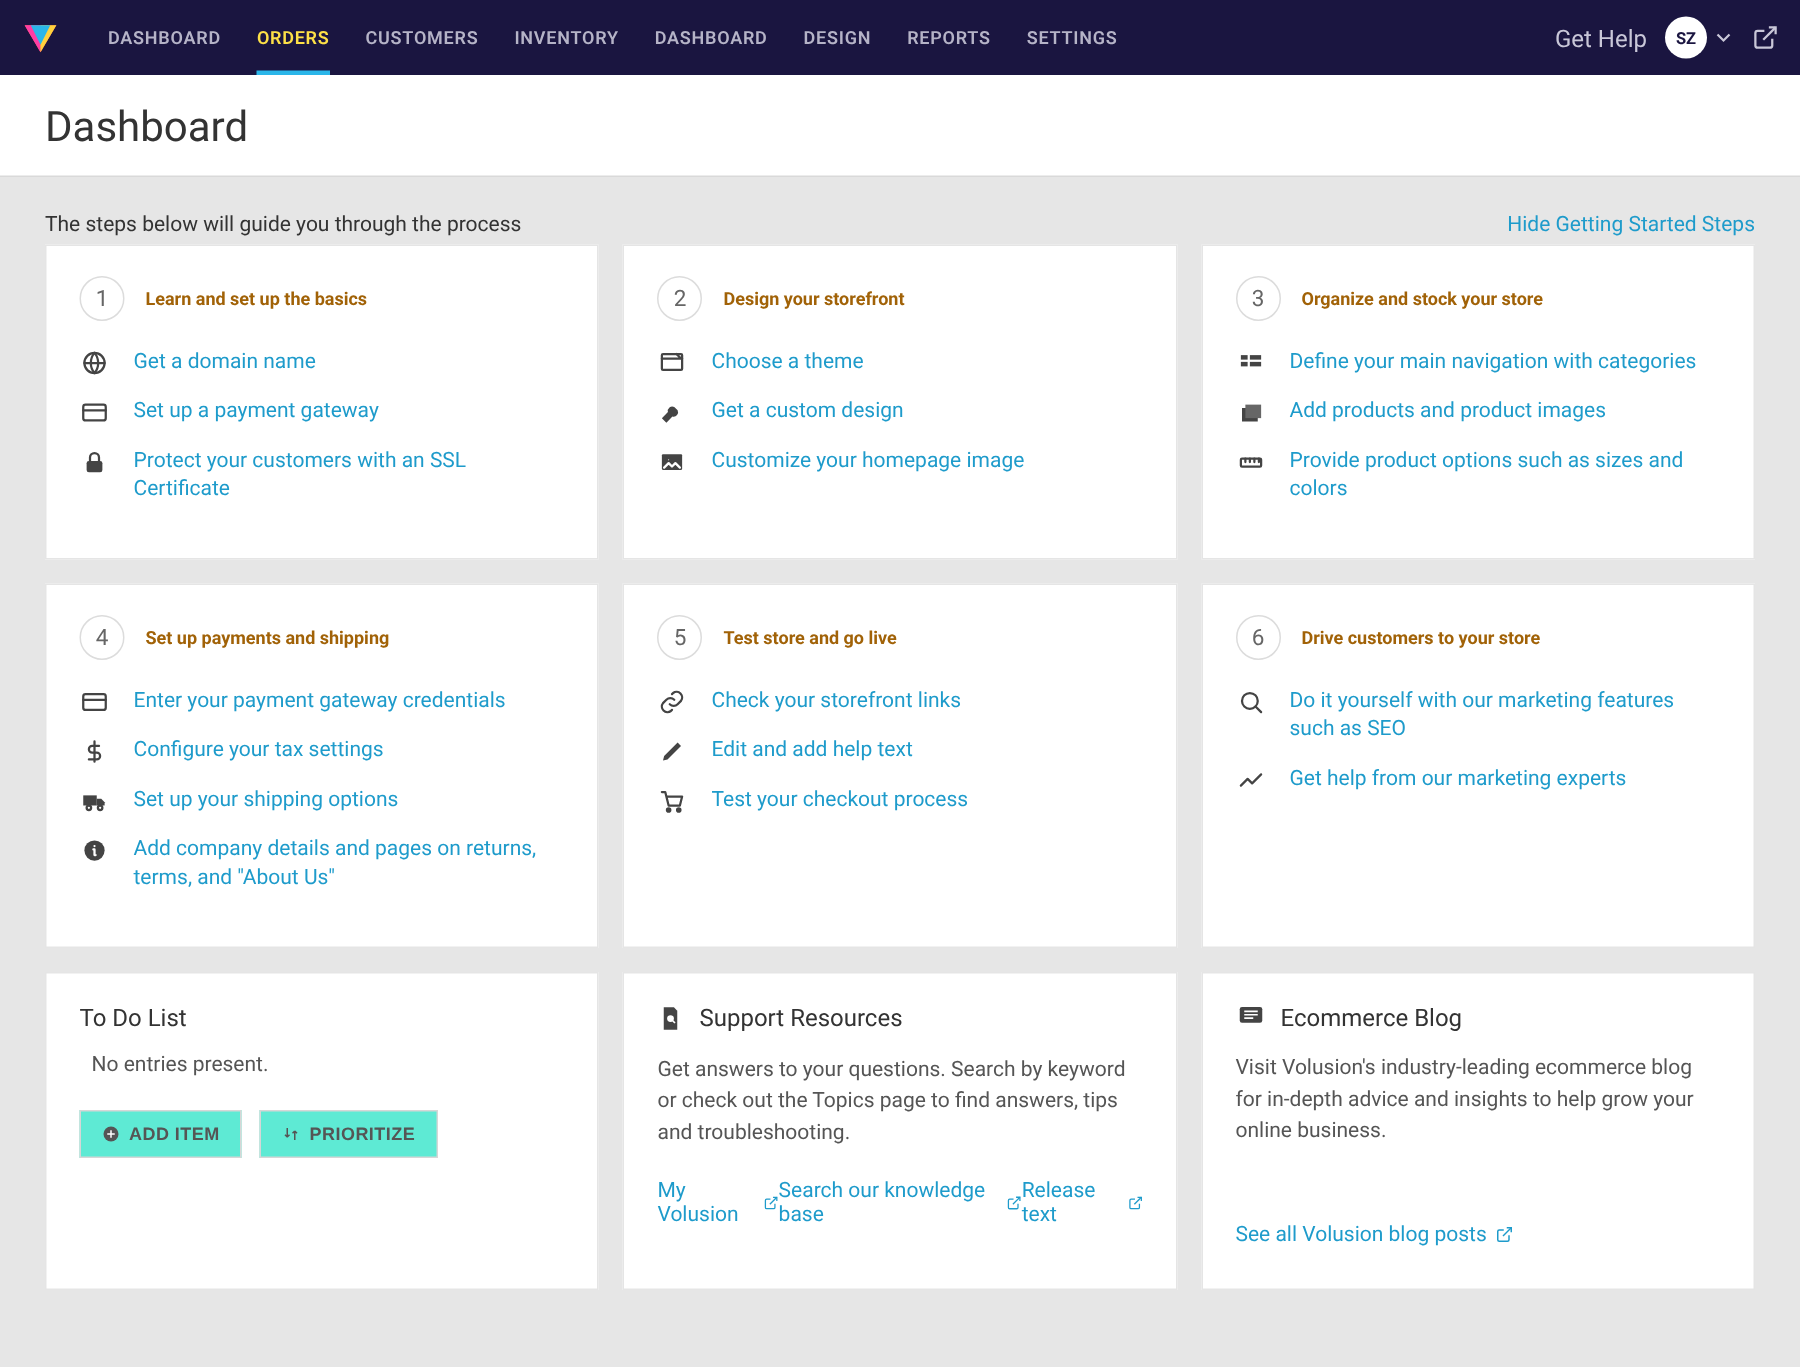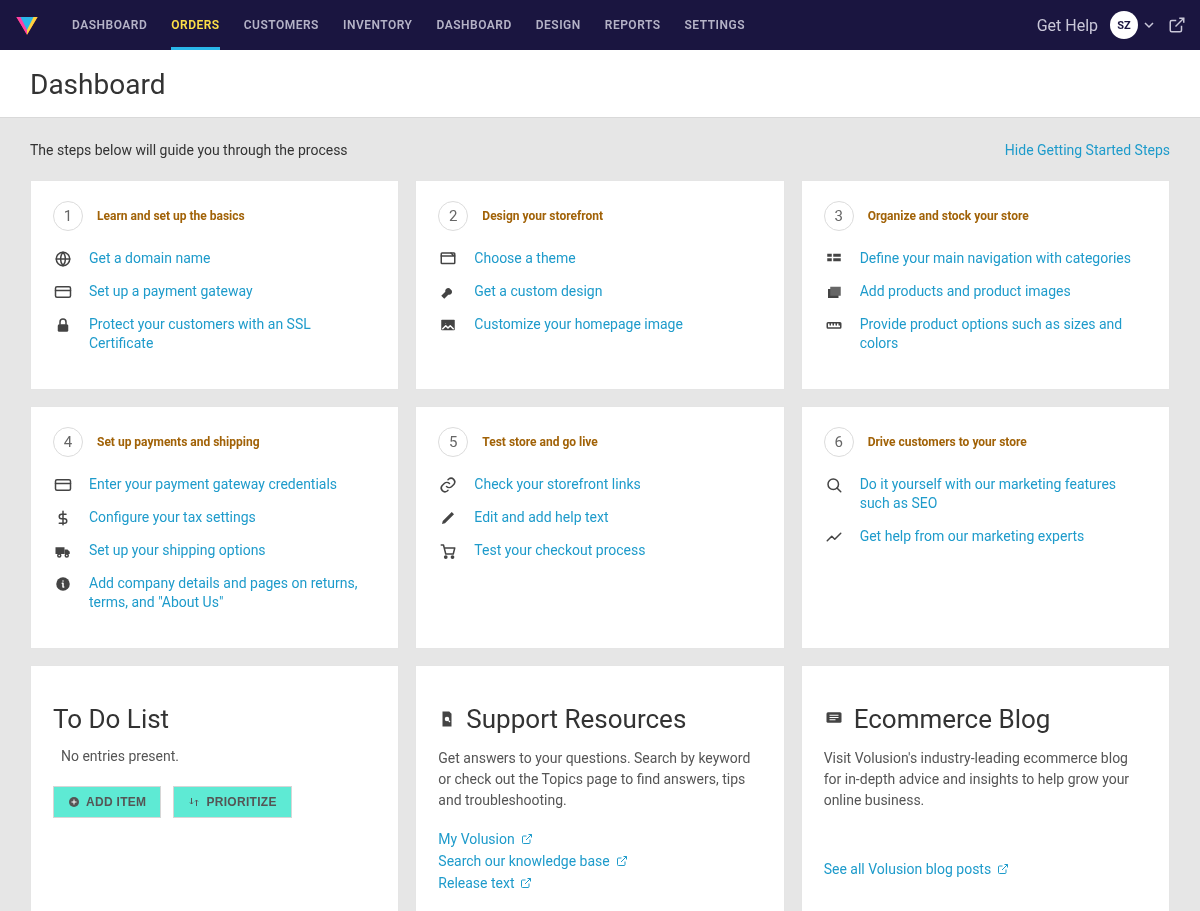--- a/index.html
+++ b/index.html
@@ -73,21 +73,21 @@
     margin: 0;
     font-size: 28px;
     font-weight: 400;
     color: #333;
   }
 
   
   .content { padding: 24px 30px 30px; }
   .introbar {
     display: flex; justify-content: space-between; align-items: center;
-    margin-bottom: 22px;
+    margin-bottom: 5px;
     font-size: 14px;
   }
   .introbar .hide { color: var(--link); cursor: pointer; }
 
   .grid {
     display: grid;
     grid-template-columns: repeat(3, 1fr);
     gap: 16px;
     margin-bottom: 16px;
   }
@@ -113,27 +113,27 @@
     margin-bottom: 14px;
   }
   .item-row .ico {
     width: 20px; display: flex; justify-content: center;
     color: #444; flex-shrink: 0; margin-top: 1px;
   }
   .item-row a.lnk { color: var(--link); text-decoration: none; cursor: pointer; line-height: 1.35; }
 
   
   .card h2 {
-    font-size: 26px; font-weight: 400; margin: 18px 0 14px;
+    font-size: 16px; font-weight: 400; margin: 0 0 14px;
     display: flex; align-items: center; gap: 10px;
   }
   .card h2 .hico { color: #444; }
   .card p.desc { color: #555; margin: 0 0 20px; line-height: 1.5; }
   .card a.res { color: var(--link); text-decoration: none; display: inline-flex; align-items: center; gap: 6px; margin-bottom: 6px; cursor: pointer; }
-  .card .reslist { display: flex; flex-direction: column; }
+  .card .reslist { display: flex; flex-direction: row; }
 
   .todo-empty { color: #555; margin: 12px 0 22px 8px; }
   .btnrow { display: flex; gap: 12px; }
   .btn {
     border: 1px solid #d6d6d6; background: #5eead4;
     padding: 8px 14px; font-size: 12px; letter-spacing: .3px;
     font-weight: 600; color: #555; cursor: pointer;
     display: inline-flex; align-items: center; gap: 6px;
   }
 

